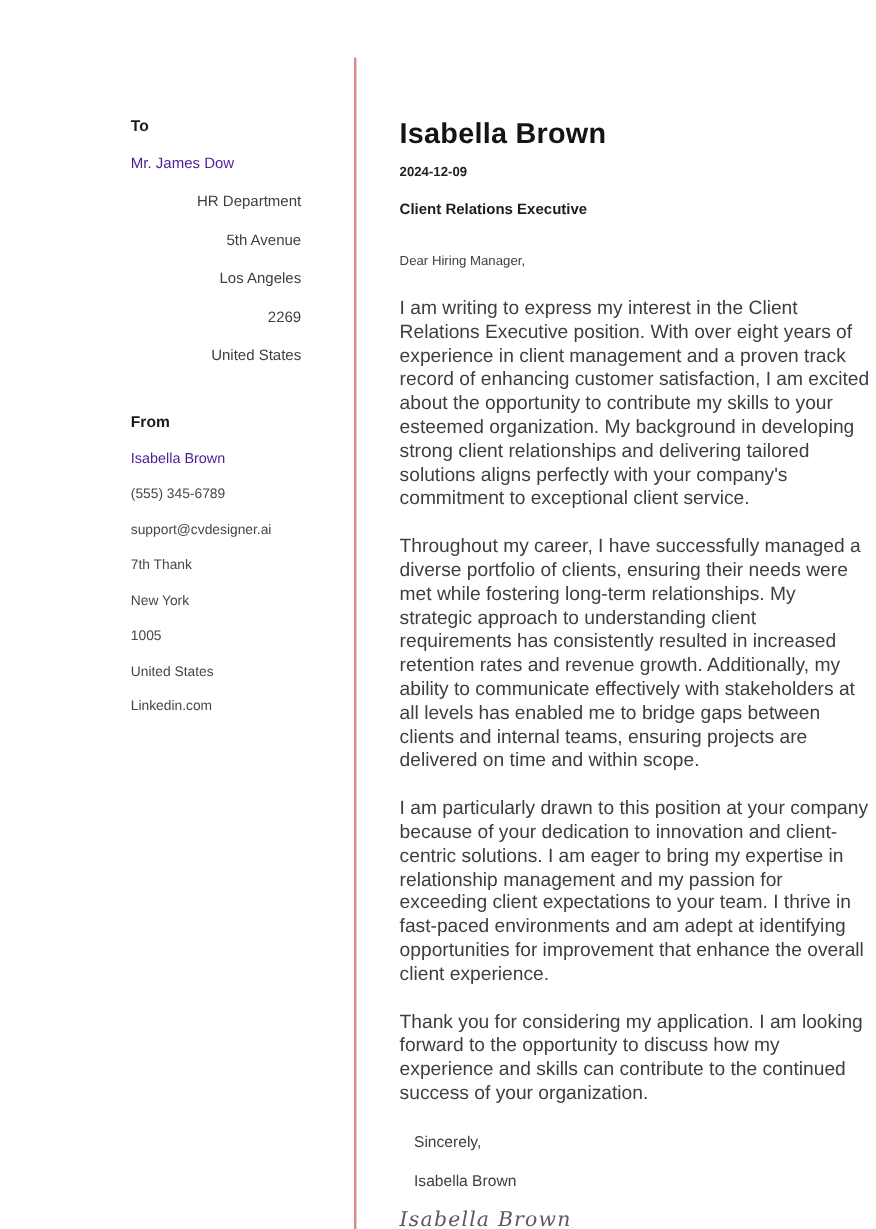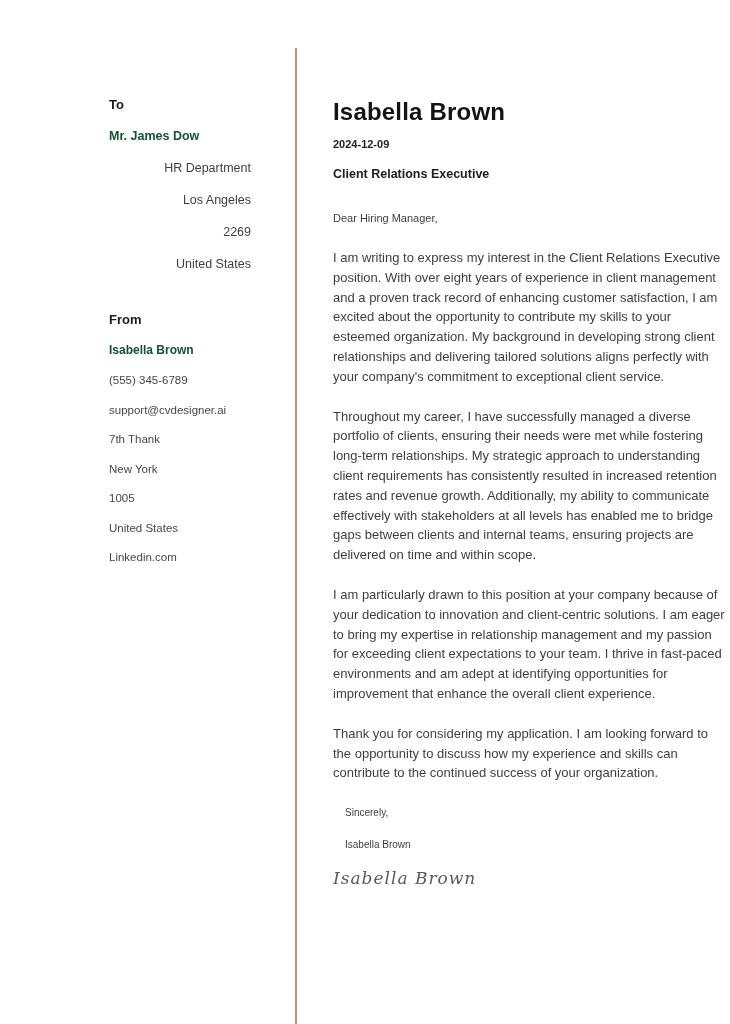--- a/index.html
+++ b/index.html
@@ -27,24 +27,23 @@
     left: 37px; top: 37px;
     width: 190px;
   }
   .side-label {
     font-size: 13px;
     font-weight: bold;
     color: #1a1a1a;
     margin-bottom: 14px;
   }
   .side-name {
-    color: #14532d;
+    color: #4c1d95;
     font-size: 12.5px;
     line-height: 20px;
-    font-weight: bold;
   }
   .to-block .side-line {
     font-size: 12.5px;
     line-height: 20px;
     color: #3c3f42;
     text-align: right;
   }
   .from-block { margin-top: 38px; }
   .from-block .side-name { font-size: 12px; line-height: 19px; }
   .from-block .side-line {
@@ -78,27 +77,27 @@
     color: #1c1c1c;
   }
   .salutation {
     margin-top: 27px;
     font-size: 11px;
     line-height: 20px;
     color: #3c3f42;
   }
   .para {
     margin-top: 20px;
-    font-size: 13px;
+    font-size: 16px;
     line-height: 19.8px;
     color: #3c3f42;
   }
   .closing-block { margin-top: 20px; }
   .closing-line {
-    font-size: 10px;
+    font-size: 13px;
     line-height: 20px;
     color: #3c3f42;
   }
   .signature {
     margin-top: 13px;
     font-family: "DejaVu Serif", cursive, serif;
     font-style: italic;
     font-size: 17px;
     letter-spacing: 1px;
     color: #5a5a5a;
@@ -110,20 +109,21 @@
 <div class="page">
 
   <div class="rule"></div>
 
   <aside class="sidebar">
 
     <section class="to-block">
       <div class="side-label">To</div>
       <div class="side-name">Mr. James Dow</div>
       <div class="side-line">HR Department</div>
+      <div class="side-line">5th Avenue</div>
       <div class="side-line">Los Angeles</div>
       <div class="side-line">2269</div>
       <div class="side-line">United States</div>
     </section>
 
     <section class="from-block">
       <div class="side-label">From</div>
       <div class="side-name">Isabella Brown</div>
       <div class="side-line">(555) 345-6789</div>
       <div class="side-line">support@cvdesigner.ai</div>

